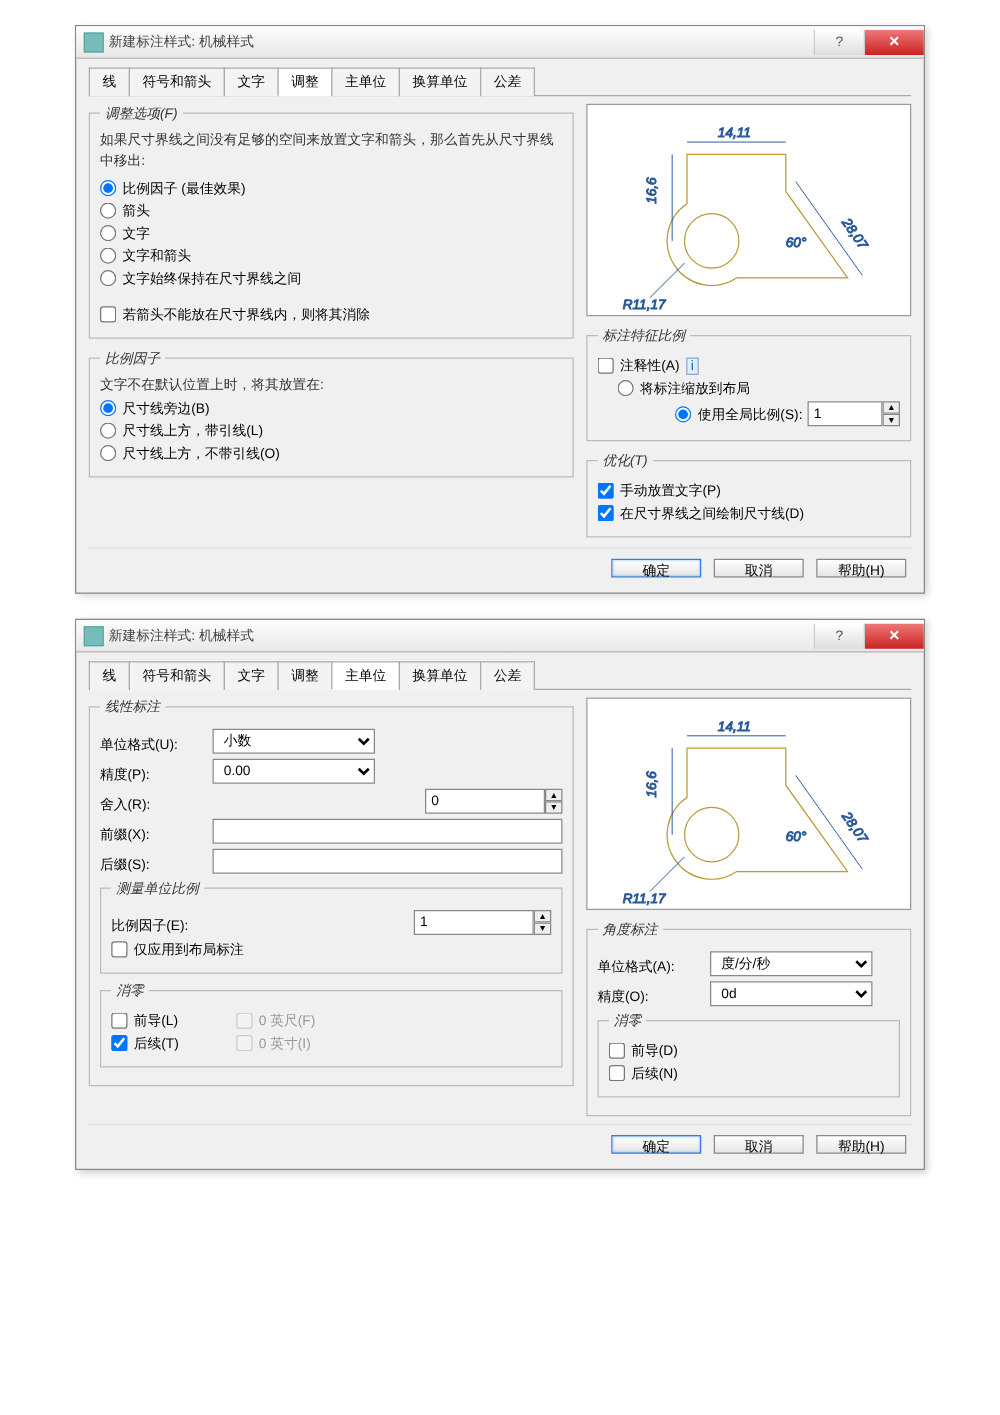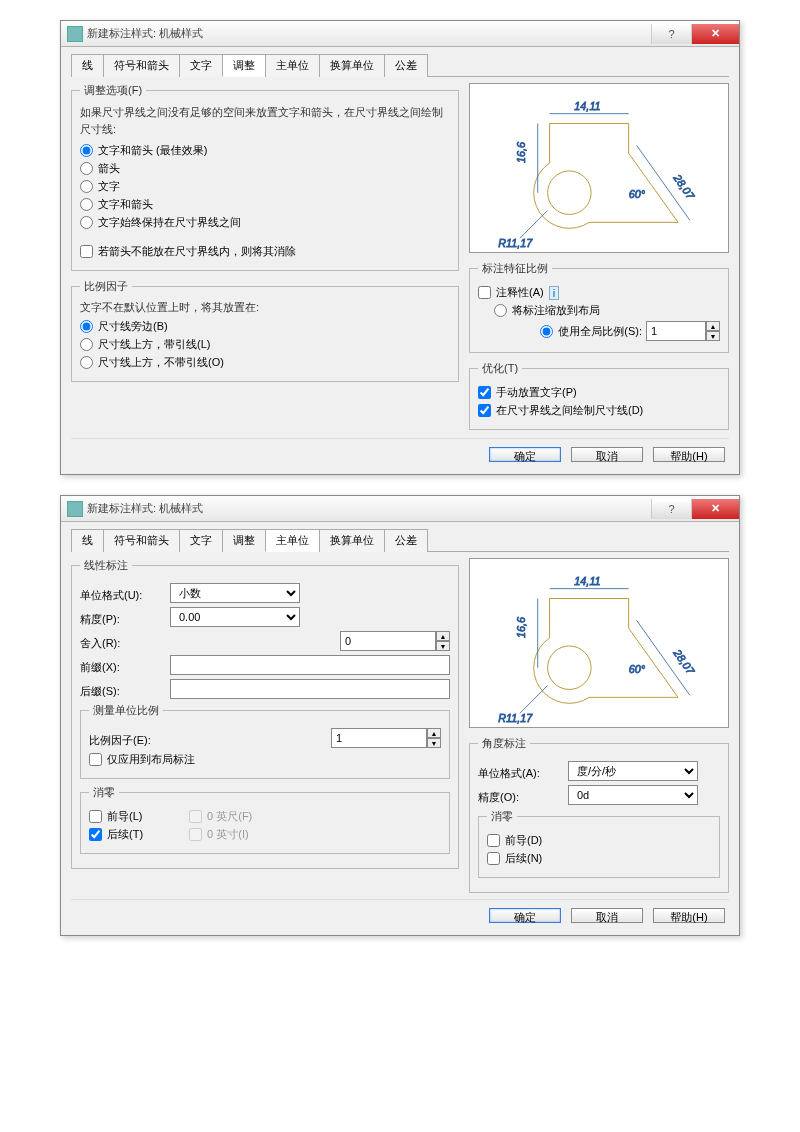--- a/index.html
+++ b/index.html
@@ -14,21 +14,21 @@
   .tbtn.help { color:#555; background:linear-gradient(#fff,#ddd); }
   .tbtn.close { background: linear-gradient(#e77,#c22); color: #fff; font-weight: bold; width:48px; }
   .body { padding: 6px 10px 10px 10px; }
   .tabs { display:flex; border-bottom:1px solid #aaa; margin-bottom:6px; }
   .tab { padding: 3px 10px; border:1px solid #aaa; border-bottom:none; background:#f3f3f3; margin-right:-1px; position:relative; top:1px;}
   .tab.active { background:#fff; border-bottom:1px solid #fff; }
   .cols { display:flex; gap: 10px; }
   .colL { flex: 1; }
   .colR { width: 260px; }
   fieldset { border:1px solid #bbb; margin: 0 0 8px 0; padding: 6px 8px 8px 8px; }
-  legend { padding: 0 4px; color:#333; }
+  legend { padding: 0 4px; color:#333;font-style:italic; }
   .row { display:flex; align-items:center; margin: 3px 0; gap:4px;justify-content:flex-end; }
   .lbl { color:#333; }
   label.opt { display:flex; align-items:center; gap:5px; margin:3px 0; }
   input[type=radio], input[type=checkbox] { margin:0; }
   .preview { background:#fff; border:1px solid #999; height: 170px; position:relative; margin-bottom:8px; }
   .sel, .txt, .num { border:1px solid #888; background:#fff; height:20px; padding:1px 4px; }
   .sel { min-width:130px; }
   .num { width:60px; }
   .numwrap { display:flex; }
   .spin { display:flex; flex-direction:column; }
@@ -63,24 +63,24 @@
       <div class="tab active">调整</div>
       <div class="tab">主单位</div>
       <div class="tab">换算单位</div>
       <div class="tab">公差</div>
     </div>
 
     <div class="cols">
       <div class="colL">
         <fieldset>
           <legend>调整选项(F)</legend>
-          <div class="lbl" style="margin-bottom:6px;line-height:1.5">如果尺寸界线之间没有足够的空间来放置文字和箭头，在尺寸界线之间绘制尺寸线:</div>
+          <div class="lbl" style="margin-bottom:6px;line-height:1.5">如果尺寸界线之间没有足够的空间来放置文字和箭头，那么首先从尺寸界线中移出:</div>
           <label class="opt">
                 <input type="radio" checked="" style="">
-                <span>文字和箭头 (最佳效果)</span>
+                <span>比例因子 (最佳效果)</span>
               </label>
           <label class="opt">
                 <input type="radio" style="">
                 <span>箭头</span>
               </label>
           <label class="opt">
                 <input type="radio" style="">
                 <span>文字</span>
               </label>
           <label class="opt">

